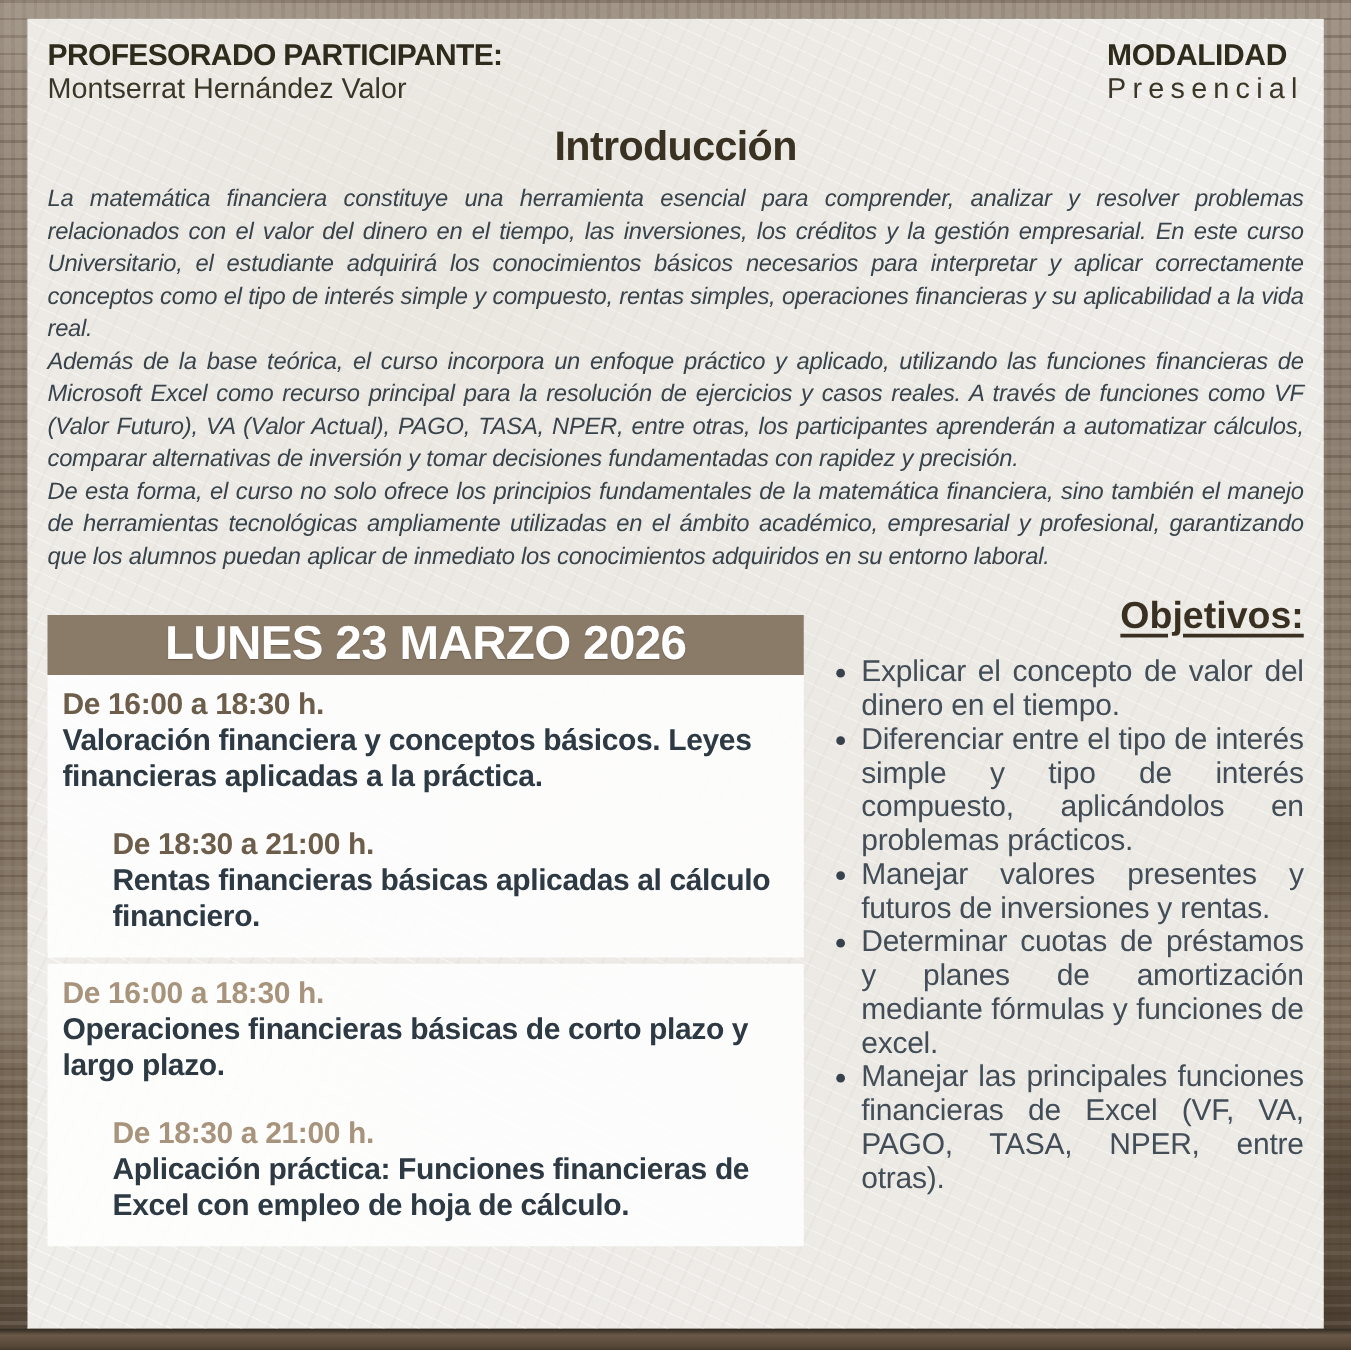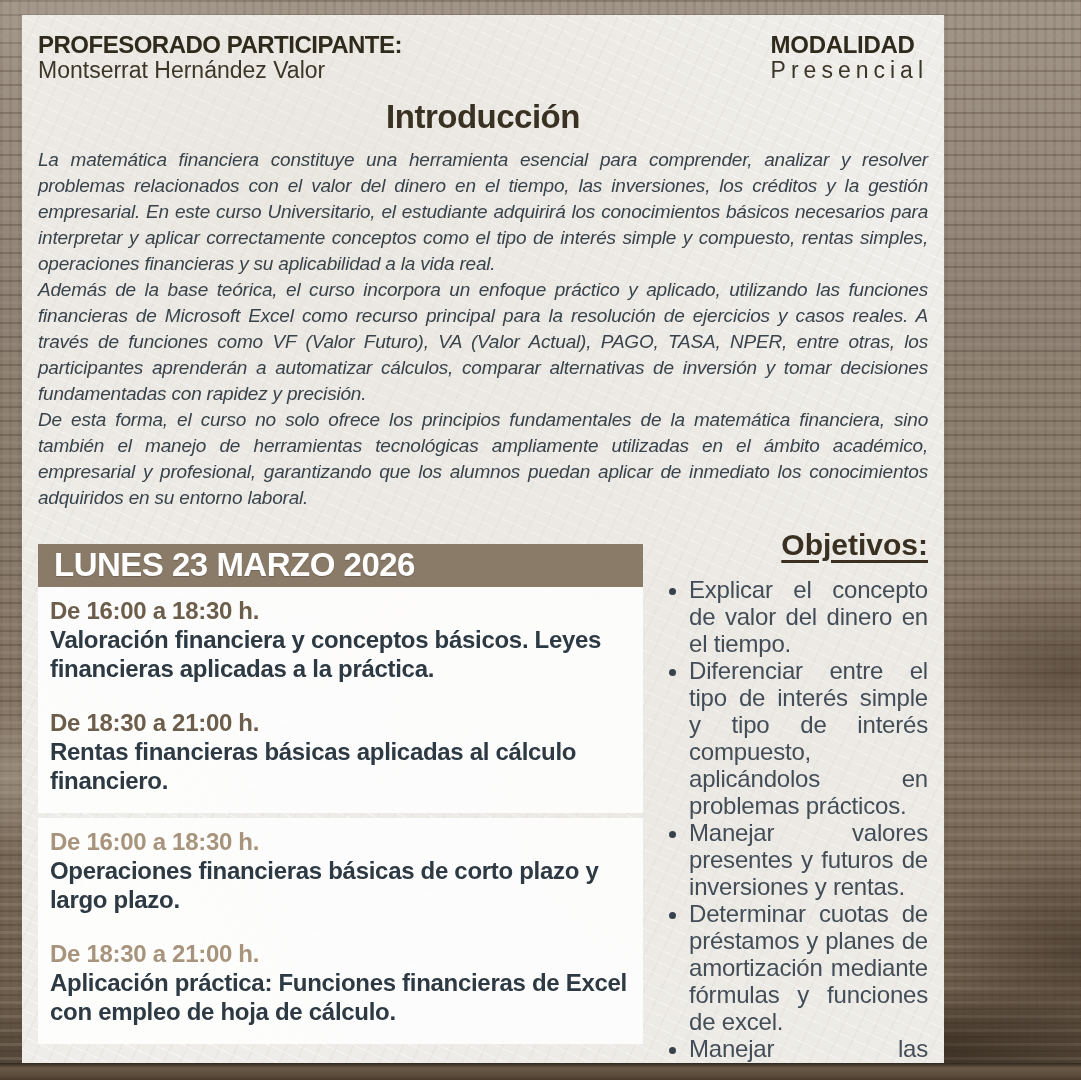--- a/index.html
+++ b/index.html
@@ -26,21 +26,21 @@
       linear-gradient(180deg, #a29688 0%, #8e8173 30%, #857665 65%, #6e5e4c 92%, #4a3f33 100%);
   }
   .frame::after {
     content: ""; position: absolute; left: 0; right: 0; bottom: 0; height: 17px;
     background: linear-gradient(180deg, #2e2820 0%, #6a5947 30%, #584838 80%, #46392c 100%);
   }
 
   
   .page {
     position: absolute; left: 22px; top: 15px;
-    width: 922px; height: 1048px;
+    width: 1037px; height: 1048px;
     padding: 0 16px;
     overflow: hidden;
     background-color: #efede9;
     background-image:
       radial-gradient(circle at 30% 18%, rgba(224,219,209,0.35), transparent 55%),
       radial-gradient(circle at 75% 70%, rgba(226,222,214,0.3), transparent 55%),
       repeating-linear-gradient(115deg, rgba(120,110,95,0.045) 0 2px, rgba(0,0,0,0) 2px 15px),
       repeating-linear-gradient(25deg, rgba(255,255,255,0.5) 0 1px, rgba(0,0,0,0) 1px 12px);
   }
 
@@ -69,28 +69,28 @@
   .left-col  { width: 605px; flex: 0 0 605px; }
   .right-col { flex: 1; margin-left: 16px; }
 
   .note { font-size: 23px; font-weight: bold; color: #3c372a; letter-spacing: -0.3px; }
 
   .day { margin-top: 0; }
   .day + .day { margin-top: 5px; }
   .day:first-of-type { margin-top: 18px; }
   .day-bar {
     background: #8a7b69; color: #ffffff;
-    font-size: 33px; font-weight: bold; letter-spacing: -0.5px;
+    text-align: center; font-size: 38px; font-weight: bold; letter-spacing: -0.5px;
     padding: 2px 16px 3px; text-shadow: 0 1px 1px rgba(60,48,36,0.35);
   }
   .day-panel {
     background: rgba(255,255,255,0.85);
     padding: 9px 14px 18px 12px;
   }
-  .session + .session { margin-top: 25px; }
+  .session + .session { margin-top: 25px; margin-left: 40px; }
   .session-time { font-size: 24px; font-weight: bold; letter-spacing: -0.3px; line-height: 29px; }
   .day-monday  .session-time { color: #6d5e4b; }
   .day-tuesday .session-time { color: #a8947c; }
   .session-topic { font-size: 24px; font-weight: bold; color: #2d3943; letter-spacing: -0.3px; line-height: 29px; }
 
   
   .obj-title {
     text-align: right; font-size: 30px; font-weight: bold; color: #393021;
     text-decoration: underline; text-decoration-thickness: 3px; text-underline-offset: 5px;
     margin-top: 2px;

